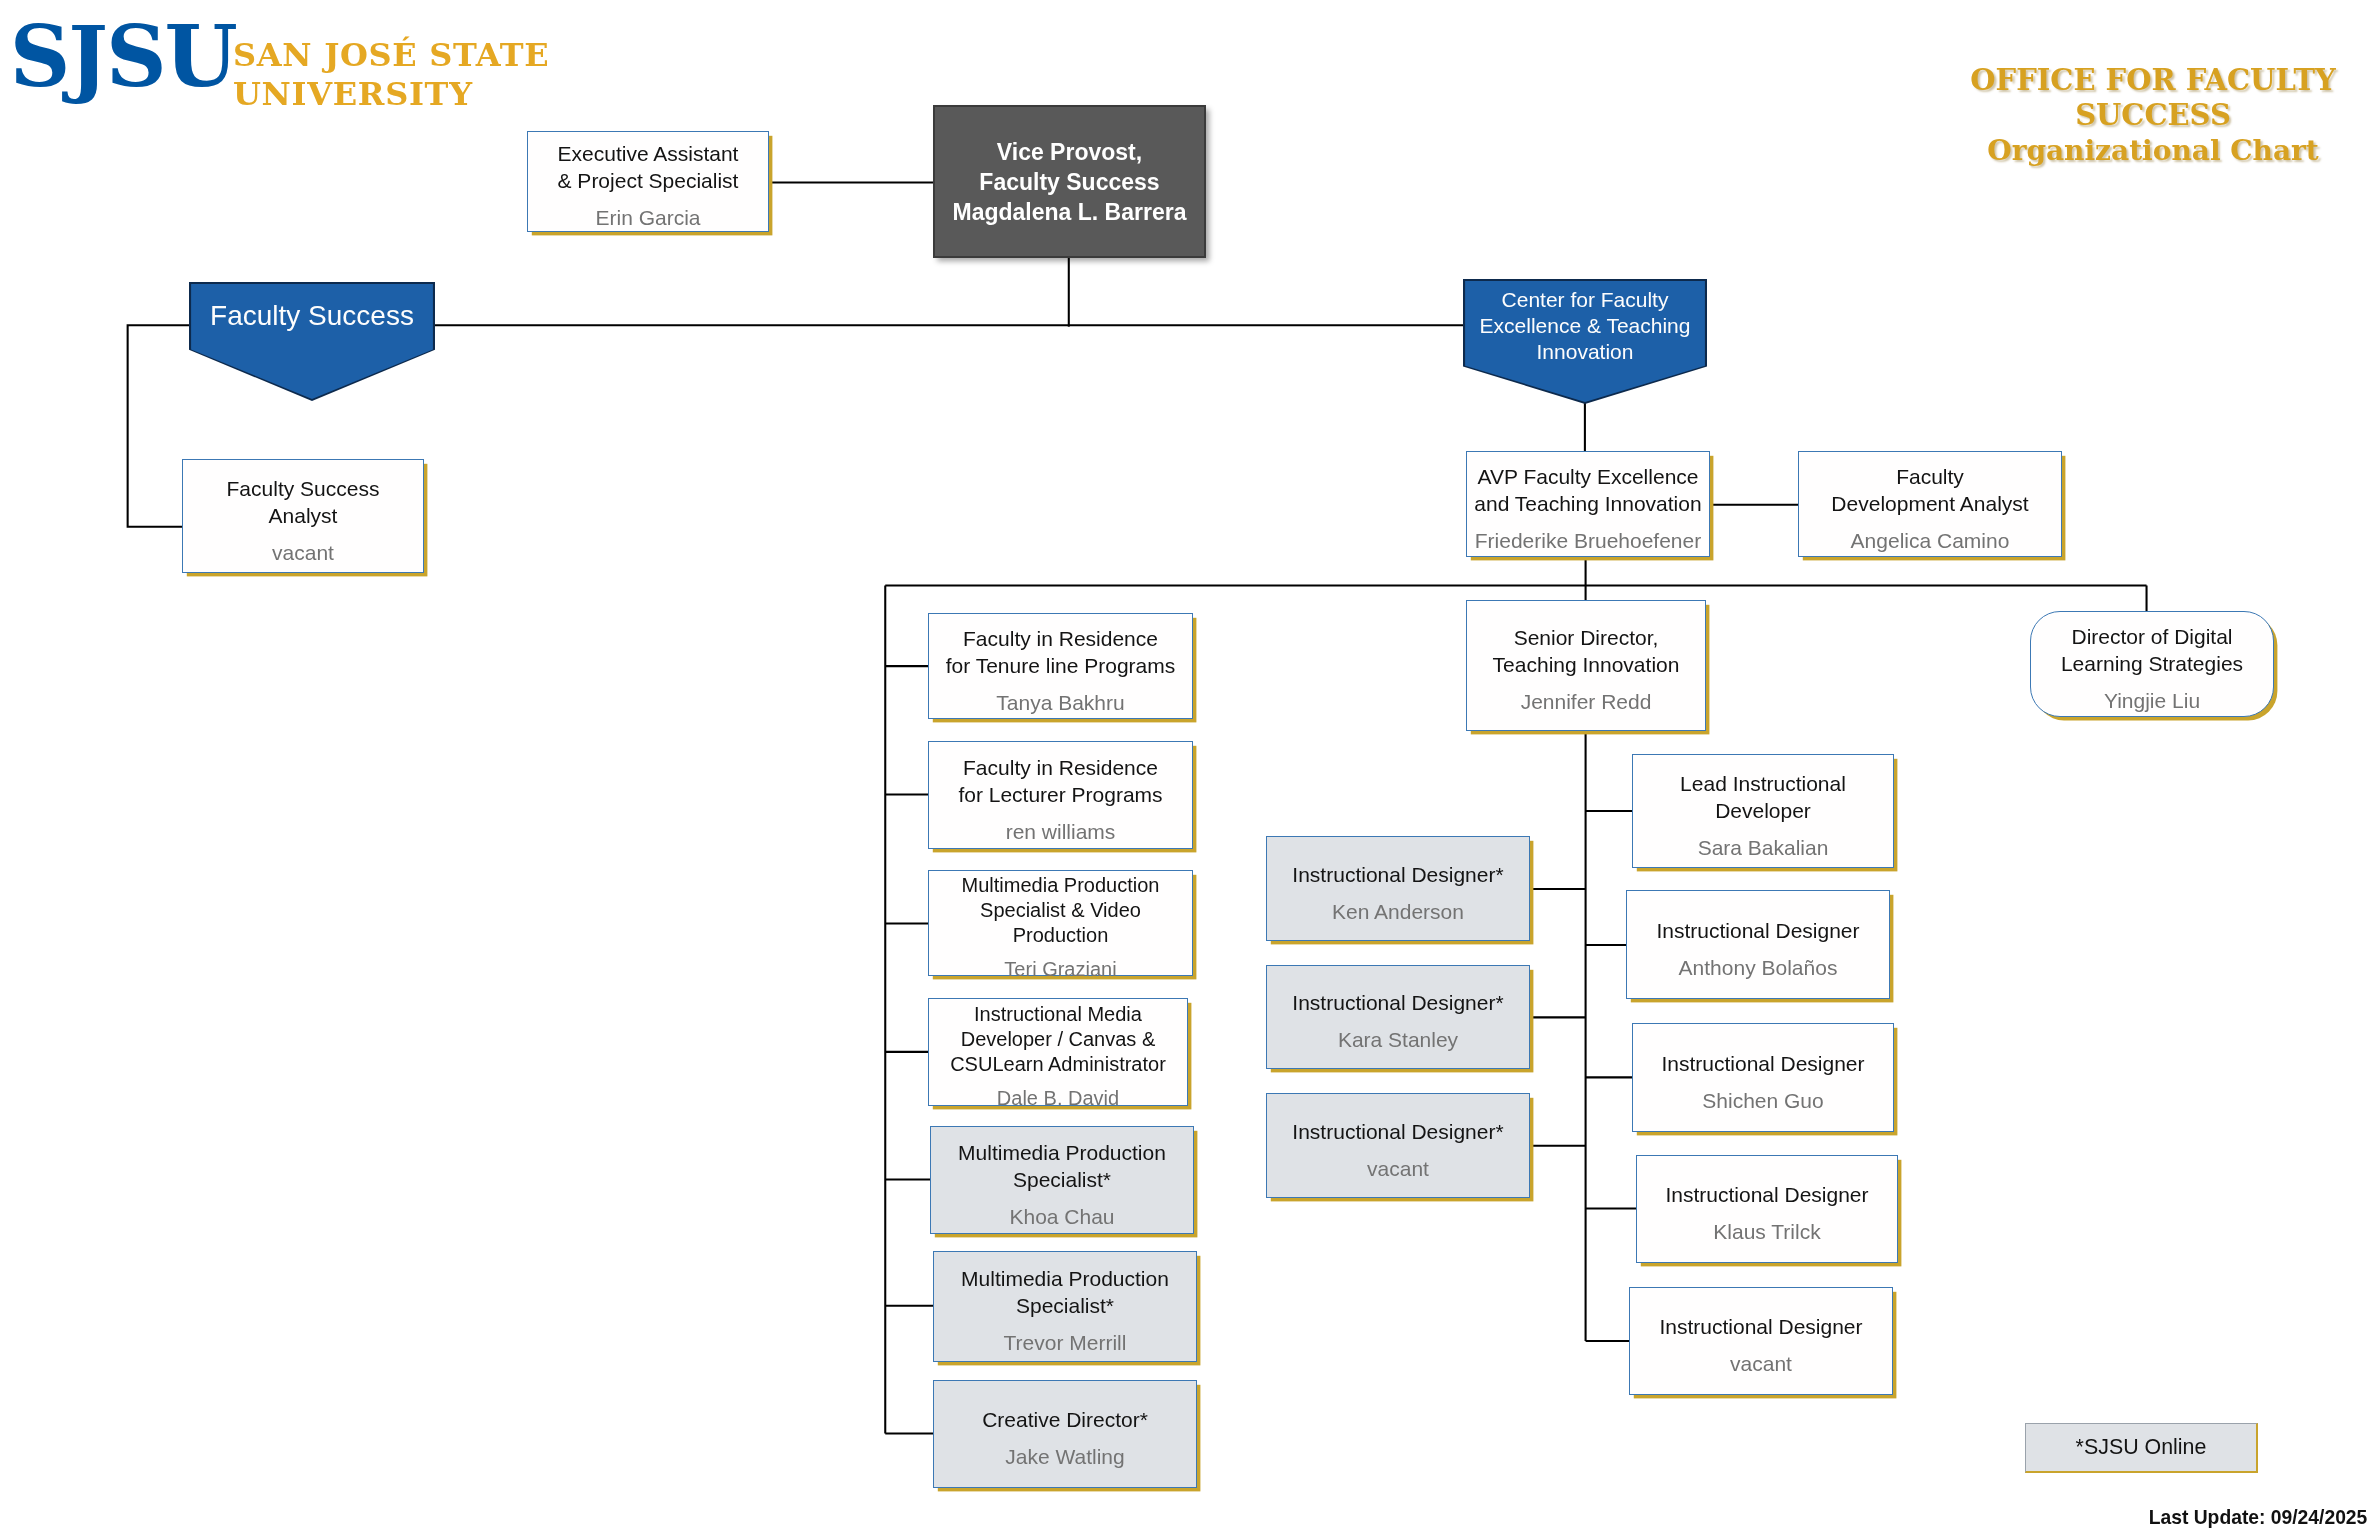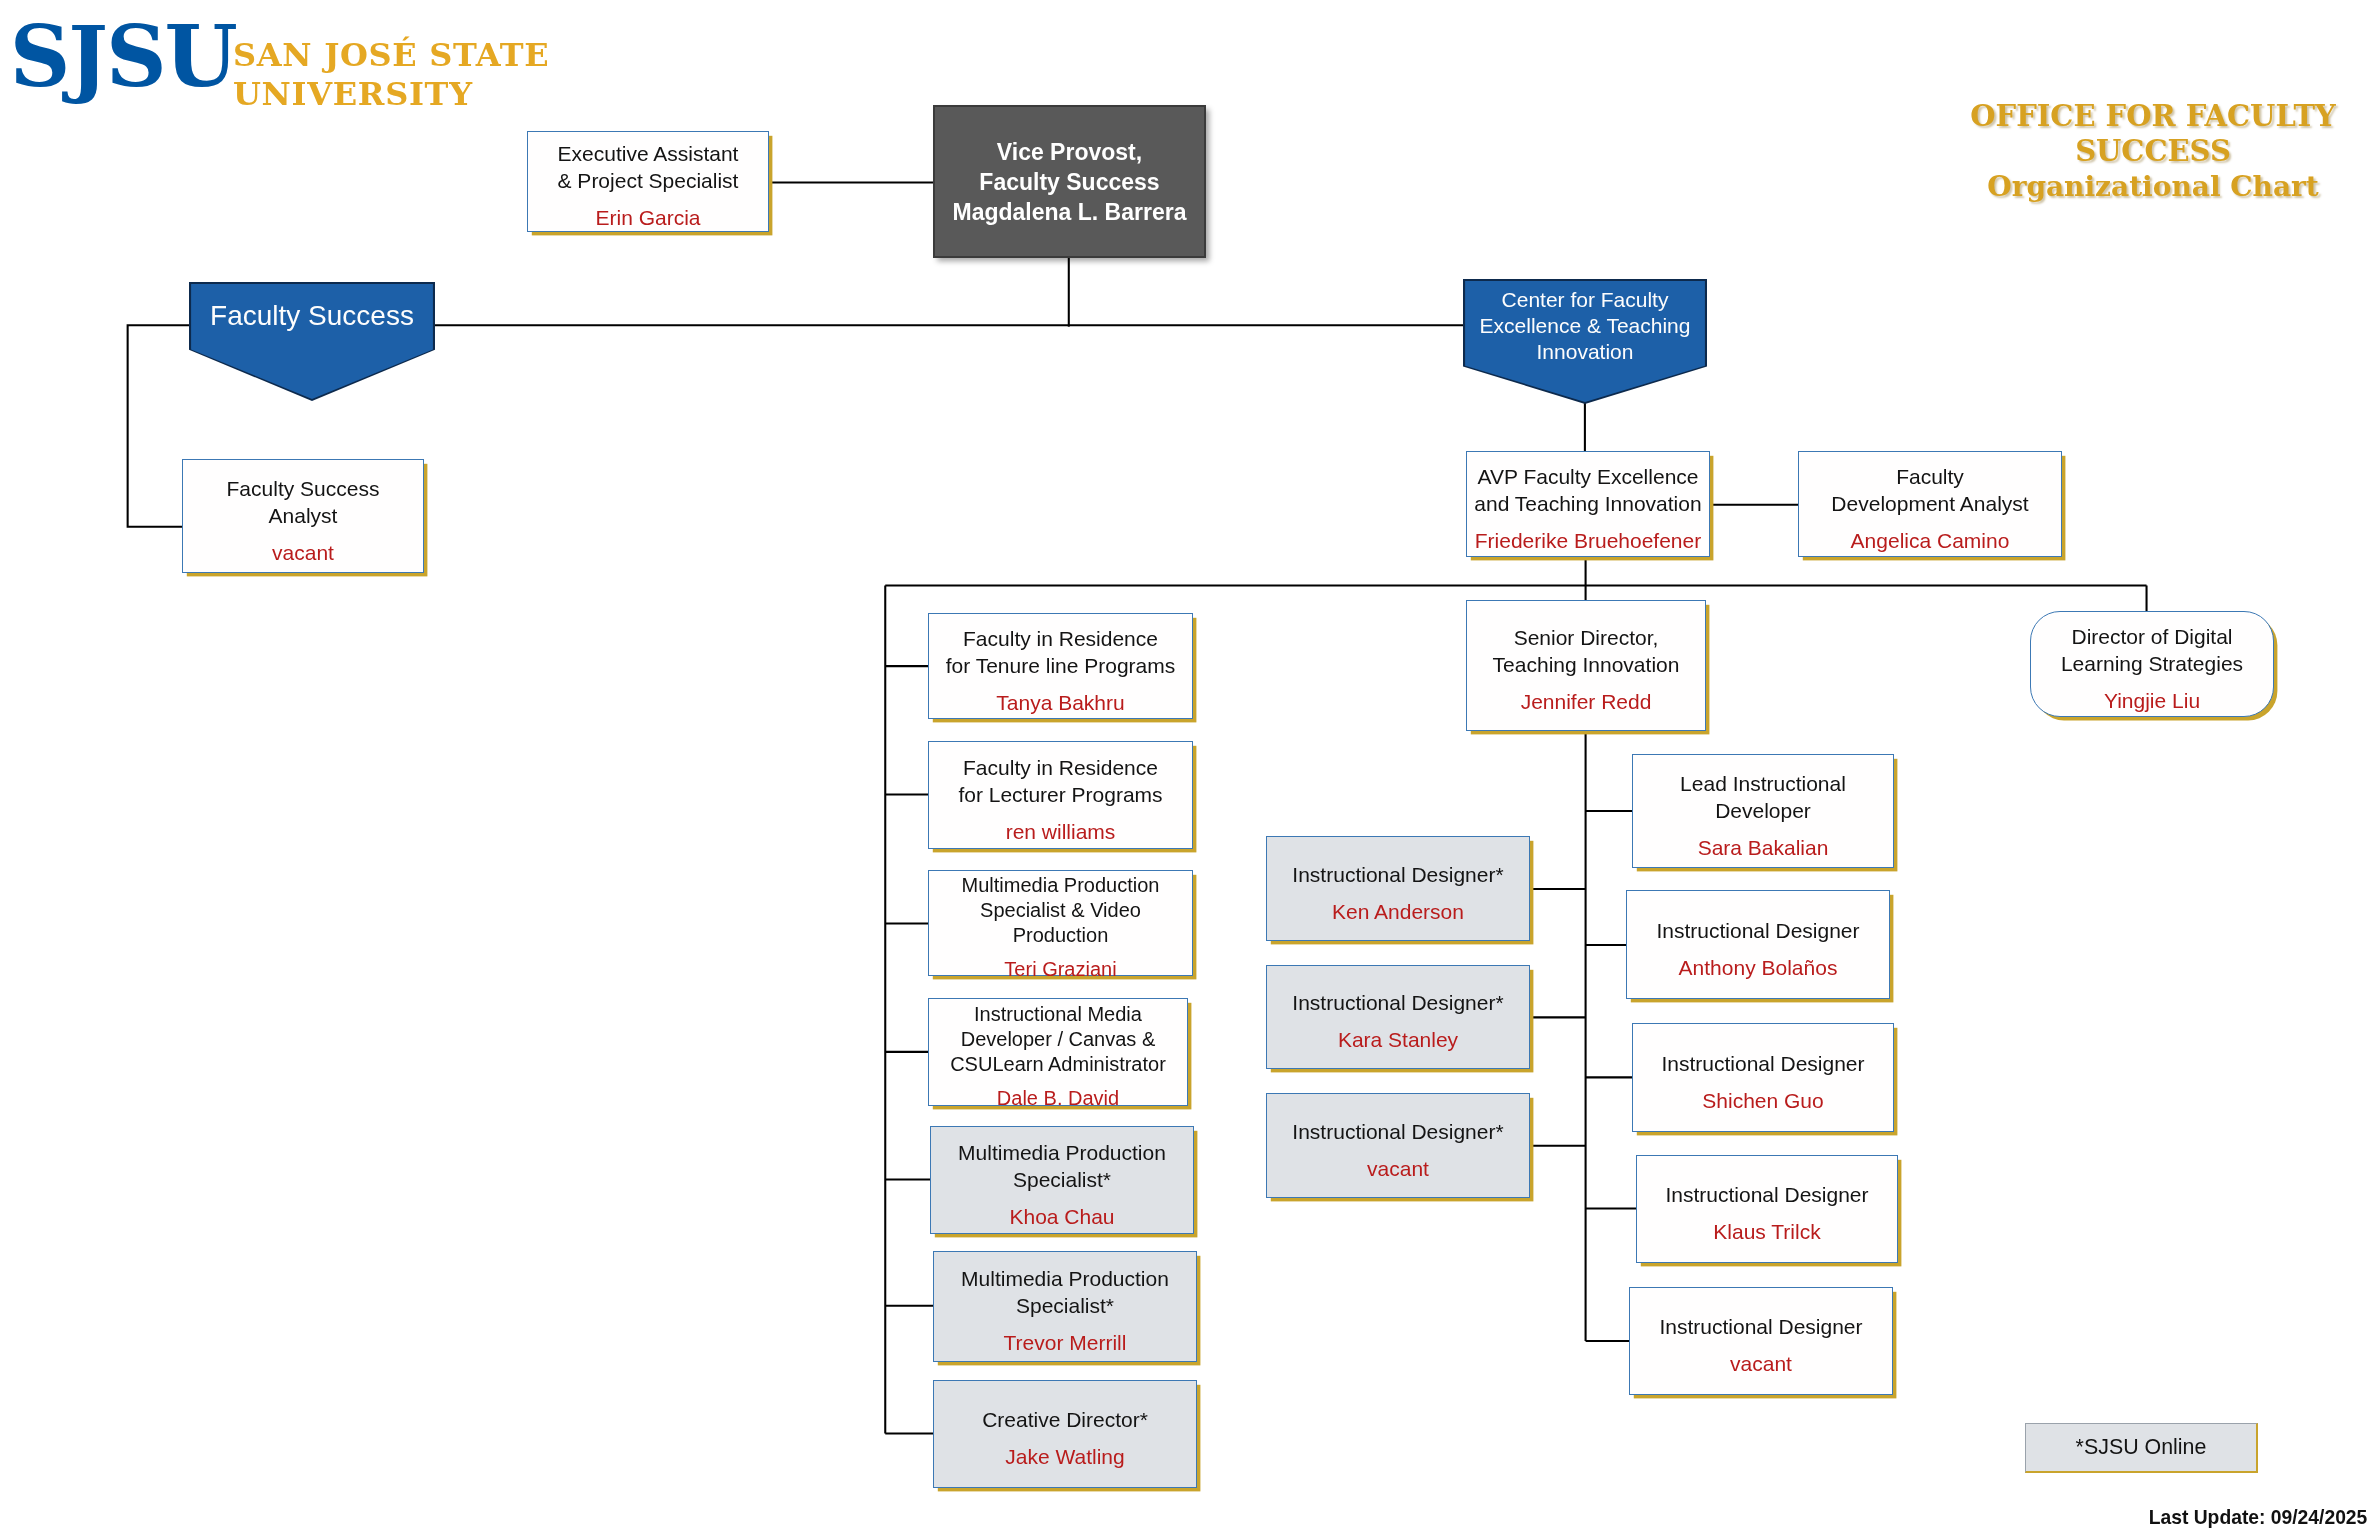--- a/index.html
+++ b/index.html
@@ -6,39 +6,39 @@
   #chart{position:relative;width:2377px;height:1540px;background:#ffffff;overflow:hidden;
          font-family:"Liberation Sans",sans-serif;}
   svg.wires{position:absolute;left:0;top:0;z-index:1;}
   
   .node{position:absolute;z-index:2;display:flex;flex-direction:column;justify-content:center;
         align-items:center;text-align:center;box-sizing:border-box;padding:4.1px 7px;}
   .node.white{background:#fffefe;border:1.4px solid #3c78b4;box-shadow:4.1px 4.1px 0 -0.7px #c9a42c;}
   .node.gray{background:#dfe2e6;border:1.4px solid #3c78b4;box-shadow:4.1px 4.1px 0 -0.7px #c9a42c;}
   .node.dark{background:#595959;border:2.1px solid #3b3b3b;box-shadow:3.5px 3.5px 5.5px rgba(0,0,0,.35);}
   .title{white-space:pre-line;font-size:21px;line-height:27px;color:#141414;margin-top:8px;}
-  .person{white-space:pre-line;font-size:21px;line-height:27px;color:#b91c1c;margin-top:10px;}
+  .person{white-space:pre-line;font-size:21px;line-height:27px;color:#737373;margin-top:10px;}
   .dark .title,.dark .person{color:#ffffff;font-weight:bold;font-size:23px;line-height:30px;margin-top:0;}
   
   .pent{position:absolute;z-index:2;}
   .pent .pshape{position:absolute;inset:0;background:#0d2a4d;
         clip-path:polygon(0 0,100% 0,100% var(--cut),50% 100%,0 var(--cut));}
   .pent .pshape-in{position:absolute;inset:2.1px;background:#1d60a8;
         clip-path:polygon(0 0,100% 0,100% var(--cut),50% 100%,0 var(--cut));}
   .pent .plabel{position:absolute;left:0;right:0;text-align:center;color:#fdfdfd;
         white-space:pre-line;z-index:3;}
   
   .logo-sjsu{position:absolute;left:9.7px;top:12.4px;font-family:"DejaVu Serif",serif;
         font-weight:bold;font-size:84px;line-height:90px;color:#0055a2;letter-spacing:-2.1px;z-index:2;}
   .logo-univ{position:absolute;left:233px;top:36px;font-family:"DejaVu Serif",serif;
         font-weight:bold;font-size:32px;line-height:39px;color:#e5a823;letter-spacing:0.7px;
         white-space:pre-line;z-index:2;}
   .office-title{position:absolute;left:1939px;top:63px;width:428px;text-align:center;
         font-family:"DejaVu Serif",serif;font-weight:bold;color:#d7a121;
-        text-shadow:2.1px 2.1px 2.1px rgba(120,90,10,.35);z-index:2;margin-top:36px;}
+        text-shadow:2.1px 2.1px 2.1px rgba(120,90,10,.35);z-index:2;}
   .office-title .l1{font-size:29px;line-height:35px;}
   .office-title .l2{font-size:28px;line-height:35px;}
   
   .legend-box{position:absolute;left:2025px;top:1423px;width:233px;height:50px;z-index:2;
         background:#dfe2e6;border:1.4px solid #9aa2ab;border-bottom:2.8px solid #c9a42c;
         border-right:2.1px solid #c9a42c;display:flex;align-items:center;justify-content:center;
         font-size:21.4px;color:#141414;box-sizing:border-box;}
   .last-update{position:absolute;right:9.7px;top:1507px;font-size:19.3px;font-weight:bold;
         color:#111;z-index:2;}
 </style>

